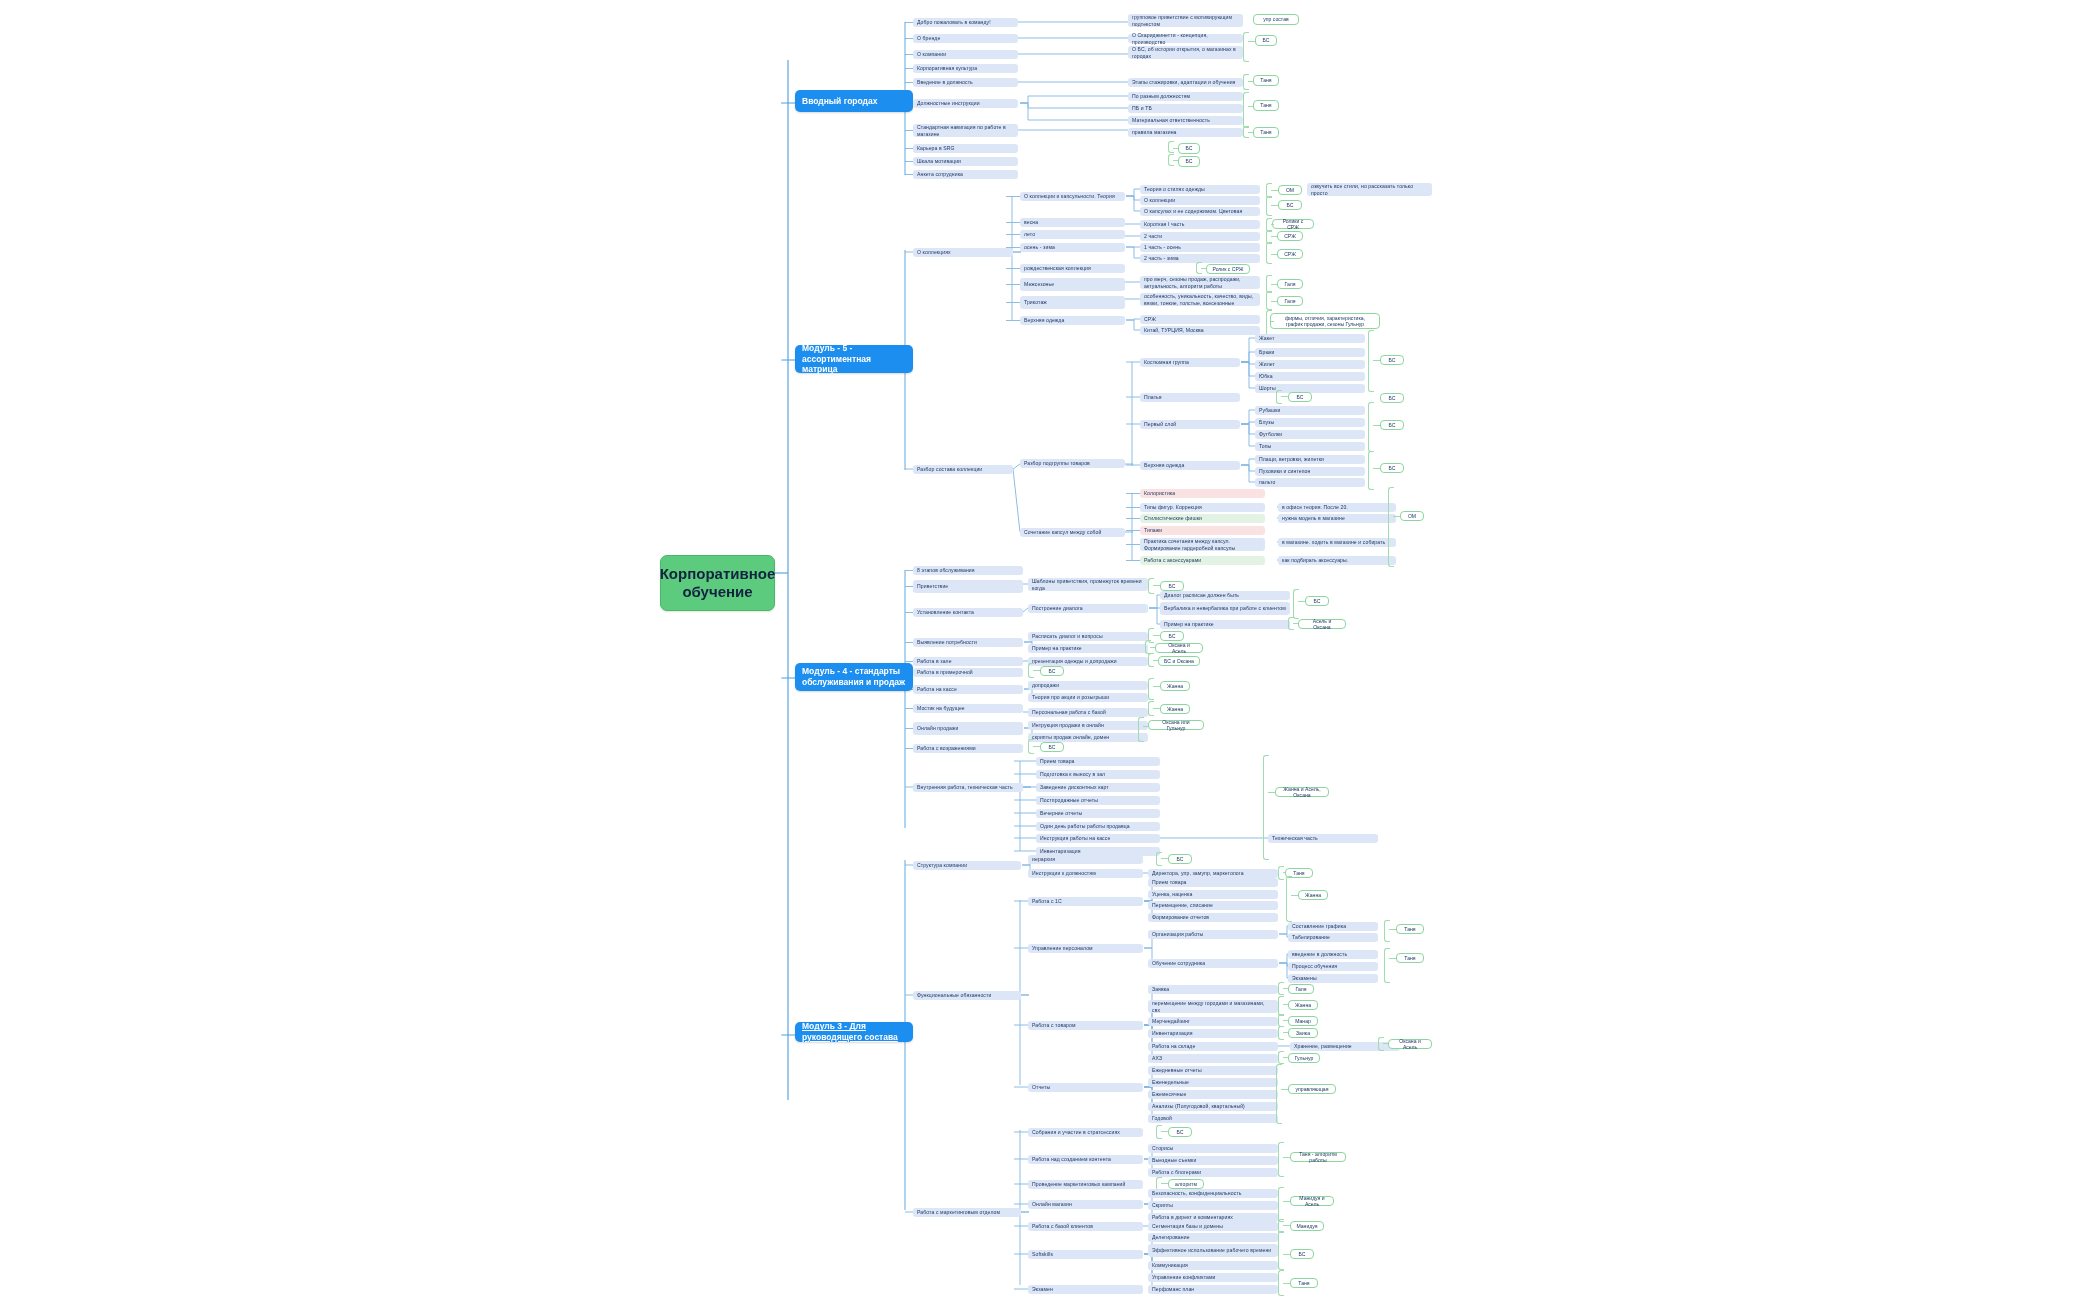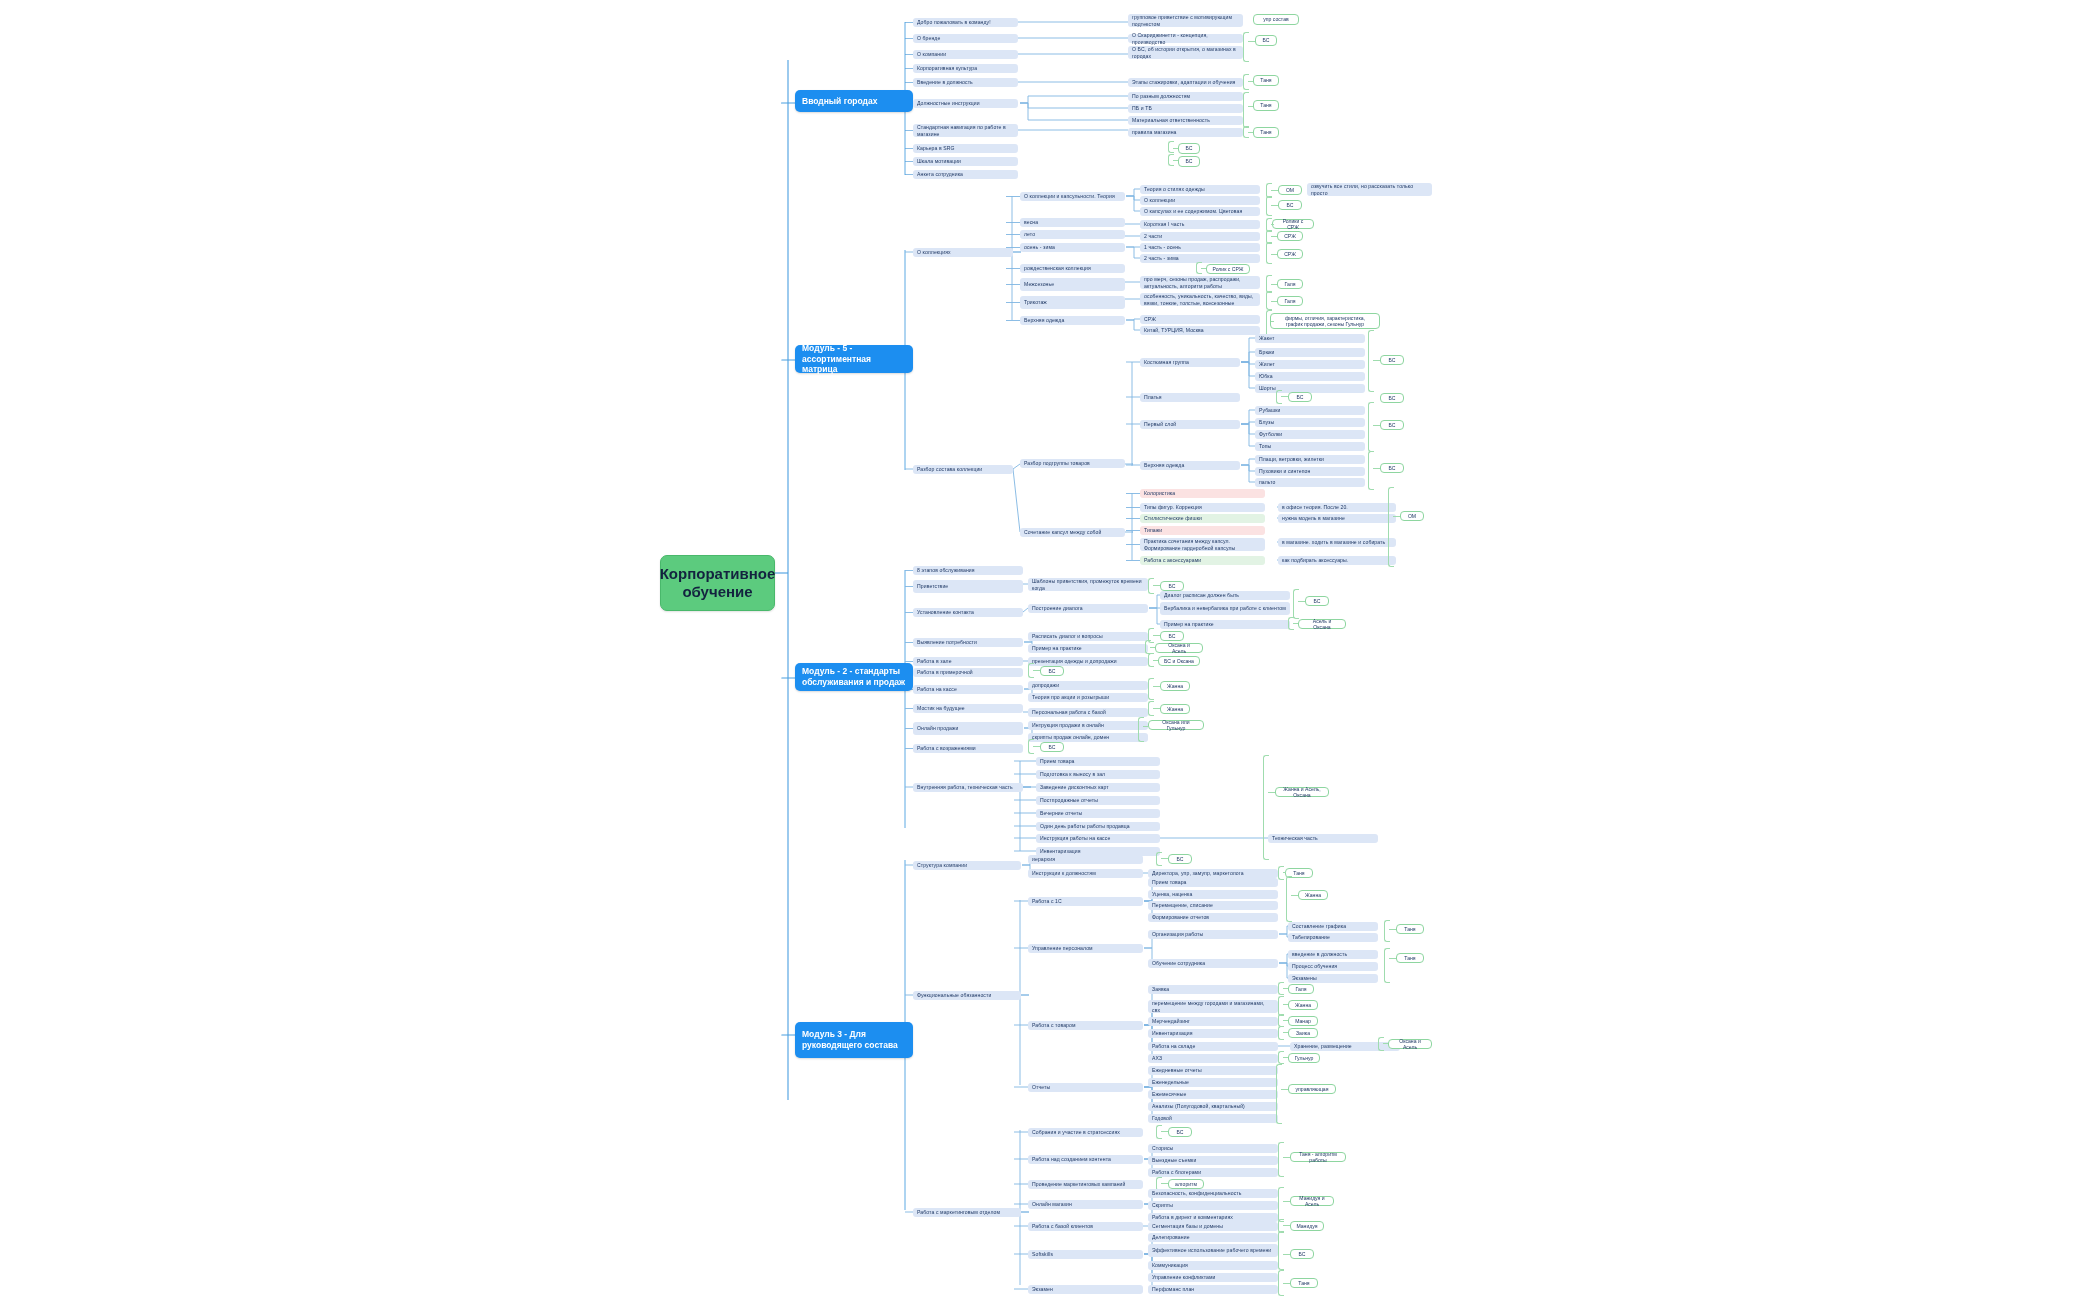--- a/index.html
+++ b/index.html
@@ -230,22 +230,22 @@
       <path d="M1143 1226 L1148 1226" stroke="#7fb6e2" stroke-width="0.9" fill="none"></path>
       <path d="M1144 1254 H1152 V1237.5 H1148" stroke="#7fb6e2" stroke-width="0.9" fill="none"></path>
       <path d="M1144 1254 H1152 V1250.5 H1148" stroke="#7fb6e2" stroke-width="0.9" fill="none"></path>
       <path d="M1144 1254 H1152 V1265.5 H1148" stroke="#7fb6e2" stroke-width="0.9" fill="none"></path>
       <path d="M1144 1254 H1152 V1277.5 H1148" stroke="#7fb6e2" stroke-width="0.9" fill="none"></path>
       <path d="M1144 1254 H1152 V1289.5 H1148" stroke="#7fb6e2" stroke-width="0.9" fill="none"></path>
     </svg>
 <div class="node root" style="left: 660px; top: 555px; width: 115px; height: 56px;">Корпоративное обучение</div>
     <div class="node mod" style="left: 795px; top: 90px; width: 118px; height: 22px;">Вводный городах</div>
     <div class="node mod" style="left: 795px; top: 345px; width: 118px; height: 28px;">Модуль - 5 - ассортиментная матрица</div>
-    <div class="node mod" style="left: 795px; top: 663px; width: 118px; height: 28px;">Модуль - 2 - стандарты обслуживания  и продаж</div>
-    <div class="node mod" style="left: 795px; top: 1022px; width: 118px; height: 36px;">Модуль 3 - Для руководящего состава</div>
+    <div class="node mod" style="left: 795px; top: 663px; width: 118px; height: 28px;">Модуль - 4 - стандарты обслуживания  и продаж</div>
+    <div class="node mod" style="left: 795px; top: 1022px; width: 118px; height: 20px; text-decoration: underline;">Модуль 3 - Для руководящего состава</div>
     <div class="node bar" style="left: 913px; top: 18px; width: 105px; height: 9px;">Добро пожаловать в команду!</div>
     <div class="node bar" style="left: 913px; top: 34px; width: 105px; height: 9px;">О бренде</div>
     <div class="node bar" style="left: 913px; top: 50px; width: 105px; height: 9px;">О компании</div>
     <div class="node bar" style="left: 913px; top: 64px; width: 105px; height: 9px;">Корпоративная культура</div>
     <div class="node bar" style="left: 913px; top: 78px; width: 105px; height: 9px;">Введение в должность</div>
     <div class="node bar" style="left: 913px; top: 99px; width: 105px; height: 9px;">Должностные инструкции</div>
     <div class="node bar" style="left: 913px; top: 124px; width: 105px; height: 13px;">Стандартная навигация по работе в магазине</div>
     <div class="node bar" style="left: 913px; top: 144px; width: 105px; height: 9px;">Карьера в SRG</div>
     <div class="node bar" style="left: 913px; top: 157px; width: 105px; height: 9px;">Шкала мотивации</div>
     <div class="node bar" style="left: 913px; top: 170px; width: 105px; height: 9px;">Анкета сотрудника</div>

